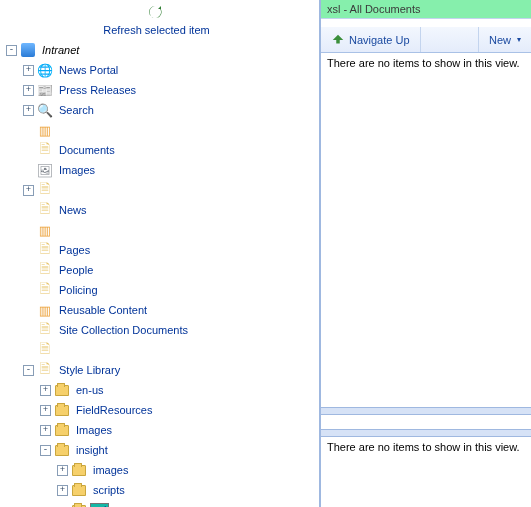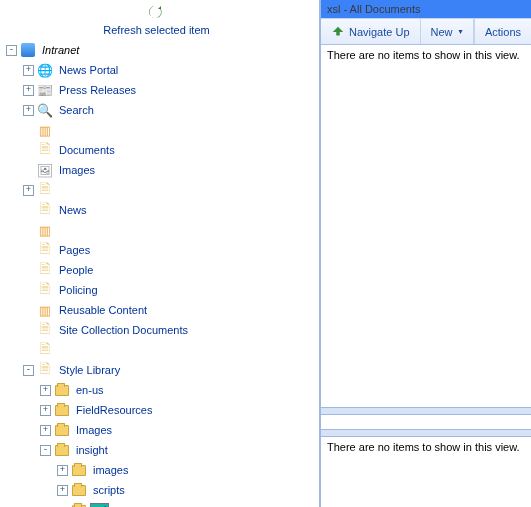--- a/index.html
+++ b/index.html
@@ -90,32 +90,33 @@
   .ic-press { color:#e77a1c; }
   .ic-search { color:#eca23b; }
   .ic-list { color:#eca23b; }
   .ic-doclib { color:#e7c46a; }
   .ic-images { color:#7a7f87; }
   .ic-pagelib { color:#e7c46a; }
   .ic-folder { background:#f6d06b; border:1px solid #caa63e; width:14px; height:11px; border-radius:1px 1px 0 0; position:relative; }
   .ic-folder::before { content:""; position:absolute; top:-3px; left:1px; width:6px; height:3px; background:#f6d06b; border:1px solid #caa63e; border-bottom:none; border-radius:1px 1px 0 0;}
   
   .rp-title {
-    background: #3b82f6;
+    background: #86efac;
     border-bottom: 1px solid #c3d4ee;
     padding: 3px 6px;
     color: #3a3a3a;
     font-size: 11px;
   }
   .rp-toolbar {
     background: linear-gradient(#f3f7fe,#e4ecfb);
     border-bottom: 1px solid #a9c1e6;
     display: flex;
     align-items: stretch;
     height: 26px;
+    margin-top: 8px;
   }
   .rp-btn {
     display: flex;
     align-items: center;
     gap: 4px;
     color: #1b4aa0;
     padding: 0 10px;
     border-right: 1px solid #c3d4ee;
     cursor: pointer;
     font-size: 11px;
@@ -359,23 +360,20 @@
         <svg viewBox="0 0 16 16" width="14" height="14">
             <path fill="#3b8f3b" d="M3 6h4V2l6 6-6 6v-4H3z" transform="rotate(-90 8 8)"></path>
           </svg>
       </span>
       <span>Navigate Up</span>
     </div>
     <div class="rp-btn">
       <span>New</span>
       <span class="dd-arrow">▾</span>
     </div>
-    <div class="rp-btn">
-      <span>Actions</span>
-    </div>
   </div>
   <div class="rp-body">
     <span>There are no items to show in this view.</span>
   </div>
   <div class="rp-sep"></div>
   <div class="rp-spacer"></div>
   <div class="rp-lower-head"></div>
   <div class="rp-lower-body">
     <span>There are no items to show in this view.</span>
   </div>

